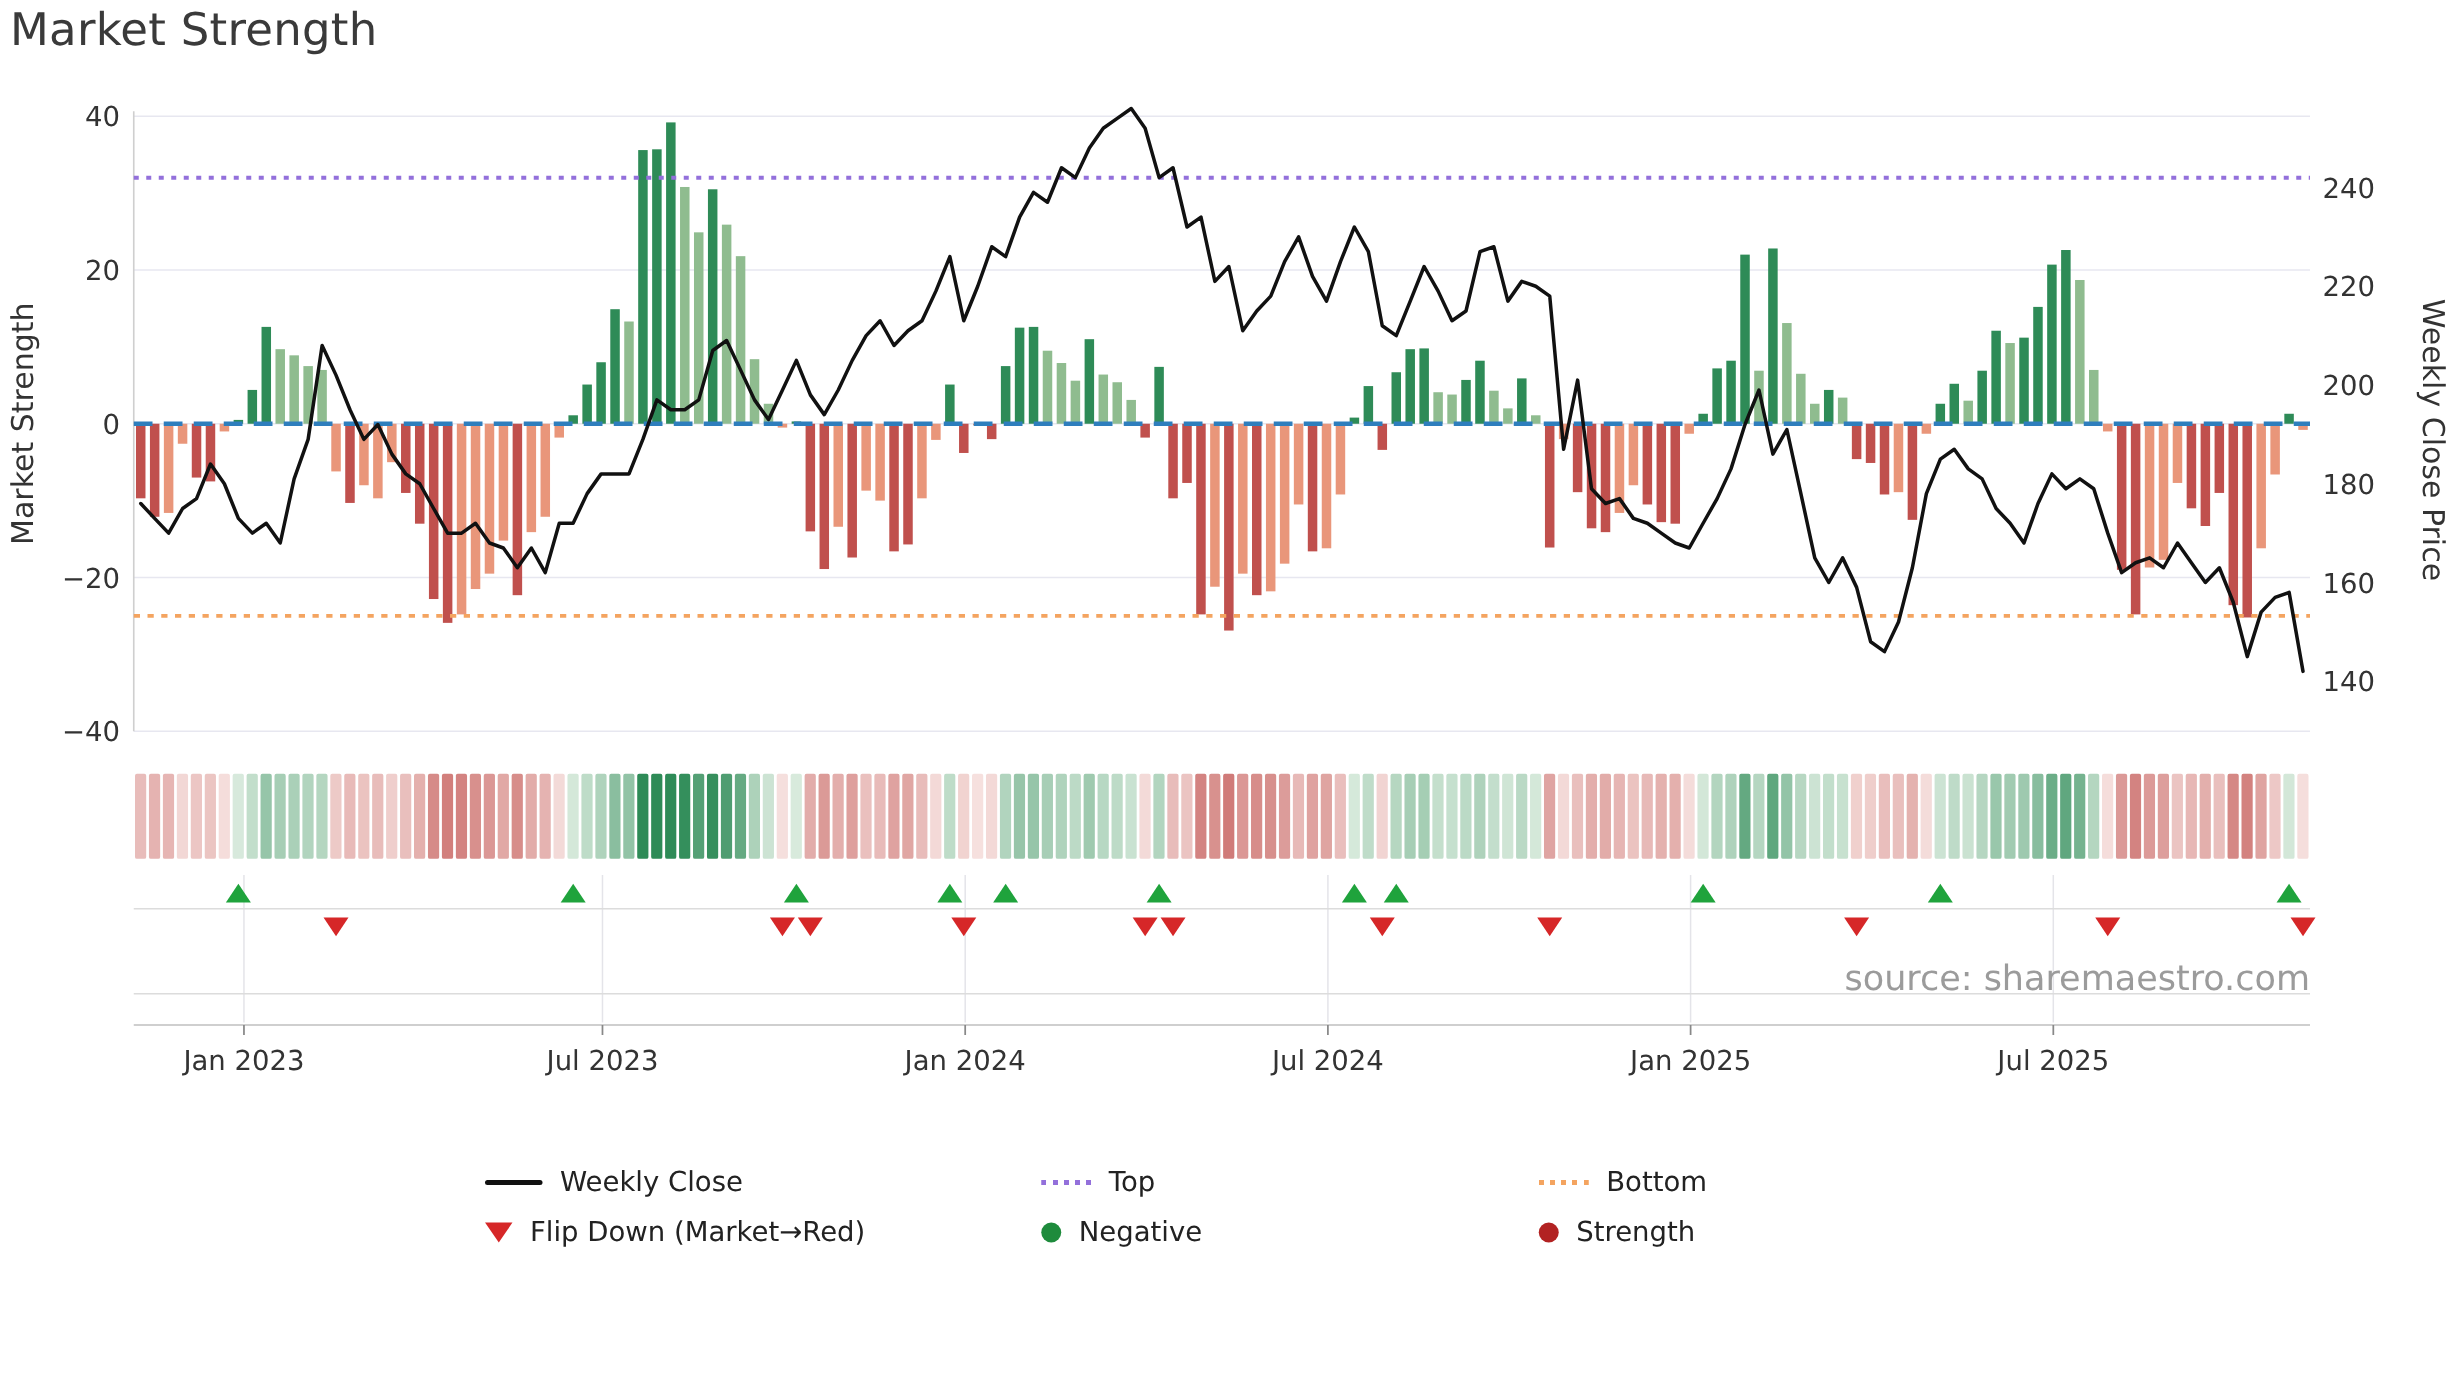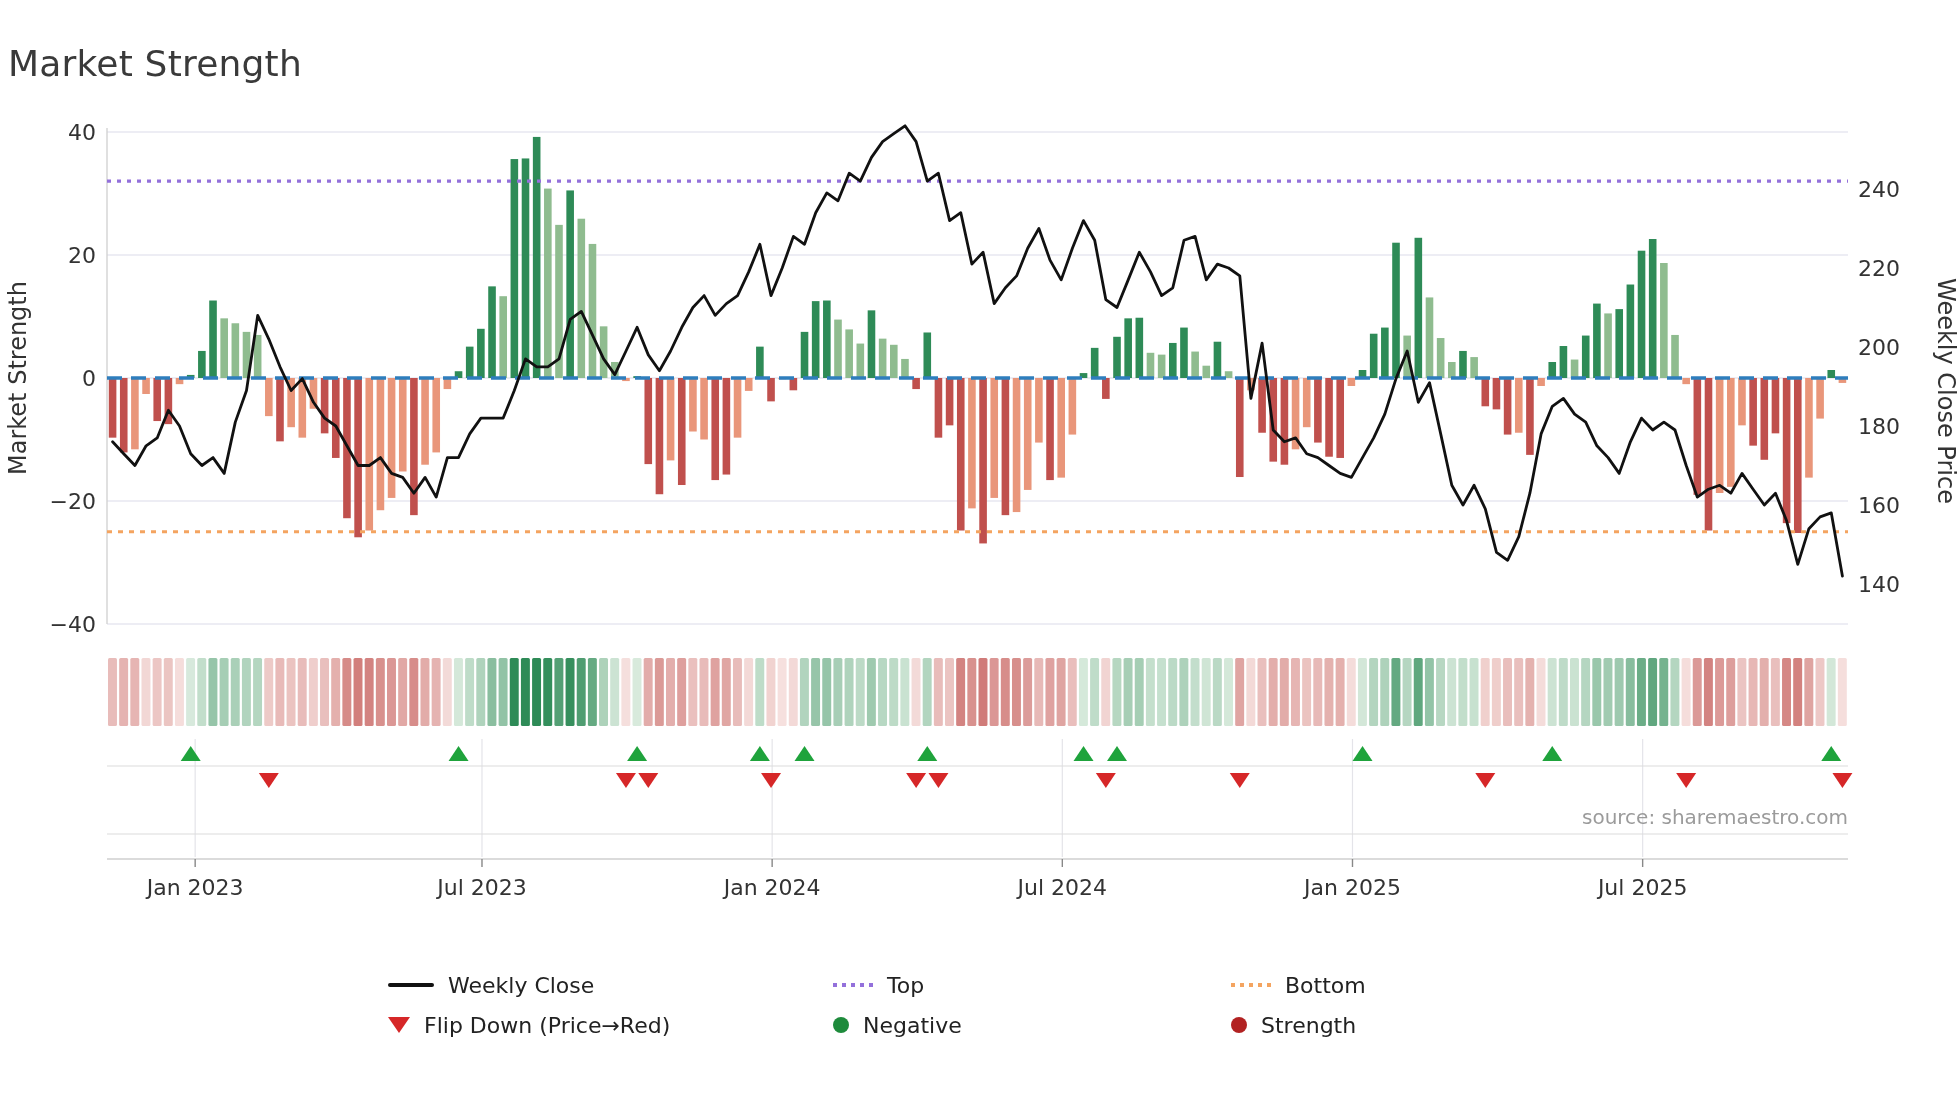--- a/index.html
+++ b/index.html
@@ -1,20 +1,20 @@
 <!DOCTYPE html>
 <html><head>
 <meta charset="utf-8">
 <style>
   html,body{margin:0;padding:0;background:#ffffff;}
   body{width:1960px;height:1102px;position:relative;font-family:"DejaVu Sans","Liberation Sans",sans-serif;overflow:hidden;}
-  .stage{position:absolute;inset:0;margin-top:39px;}
+  .stage{position:absolute;inset:0;}
   .page-title{position:absolute;left:8px;top:4px;font-size:36px;color:#3a3a3a;letter-spacing:.2px;}
   svg{position:absolute;left:0;top:0;}
-  .source-note{position:absolute;right:112px;top:766px;font-size:20px;color:#9b9b9b;}
+  .source-note{position:absolute;right:112px;top:766px;font-size:28px;color:#9b9b9b;}
   .legend{position:absolute;left:388px;top:926px;width:1420px;}
   .lrow{display:grid;grid-template-columns:445px 398px 330px auto;align-items:center;height:40px;}
   .litem{display:flex;align-items:center;gap:14px;font-size:22px;color:#222;text-align:right;}
   .sw{display:inline-block;flex:none;}
   .sw-line{width:46px;height:4px;background:#111;border-radius:2px;}
   .sw-baseline{width:46px;height:4px;background:repeating-linear-gradient(90deg,#2E7EBD 0 15px,transparent 15px 24px);}
   .sw-top{width:40px;height:4px;background:repeating-linear-gradient(90deg,#9370DB 0 4px,transparent 4px 9px);}
   .sw-bottom{width:40px;height:4px;background:repeating-linear-gradient(90deg,#F4A460 0 4px,transparent 4px 9px);}
   .sw-tri-up{width:0;height:0;border-left:11px solid transparent;border-right:11px solid transparent;border-bottom:16px solid #1FA33C;}
   .sw-tri-down{width:0;height:0;border-left:11px solid transparent;border-right:11px solid transparent;border-top:16px solid #D62728;}
@@ -435,21 +435,21 @@
         <span>Top</span>
       </div>
       <div class="litem">
         <span class="sw sw-bottom"></span>
         <span>Bottom</span>
       </div>
     </div>
     <div class="lrow">
       <div class="litem">
         <span class="sw sw-tri-down"></span>
-        <span>Flip Down (Price→Red)</span>
+        <span>Flip Down (Market→Red)</span>
       </div>
       <div class="litem">
         <span class="sw sw-dot-pos"></span>
         <span>Negative</span>
       </div>
       <div class="litem">
         <span class="sw sw-dot-neg"></span>
         <span>Strength</span>
       </div>
     </div>

